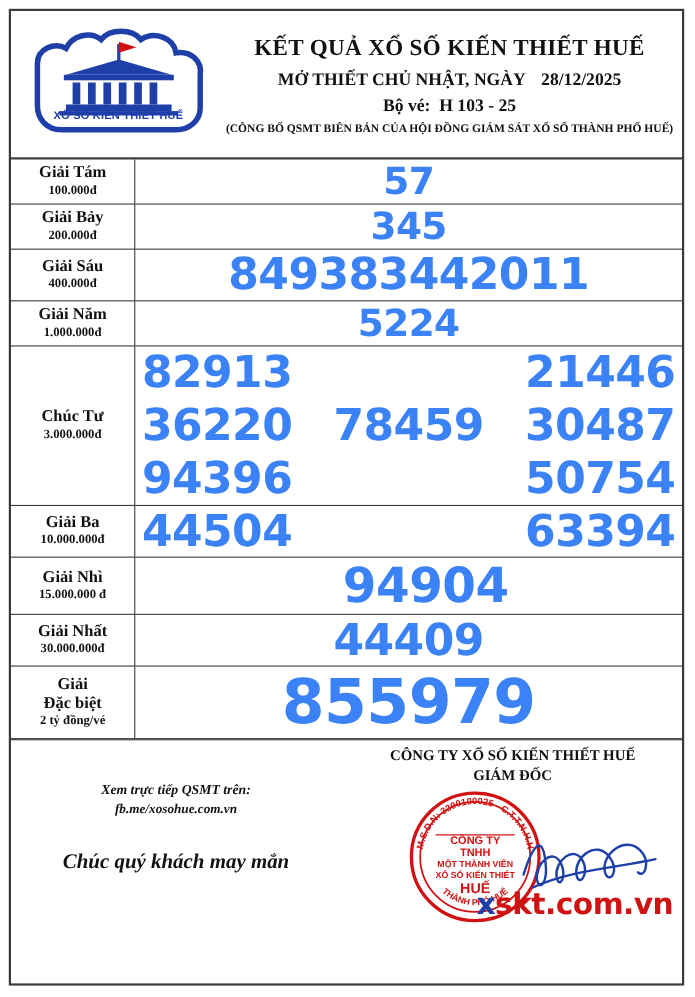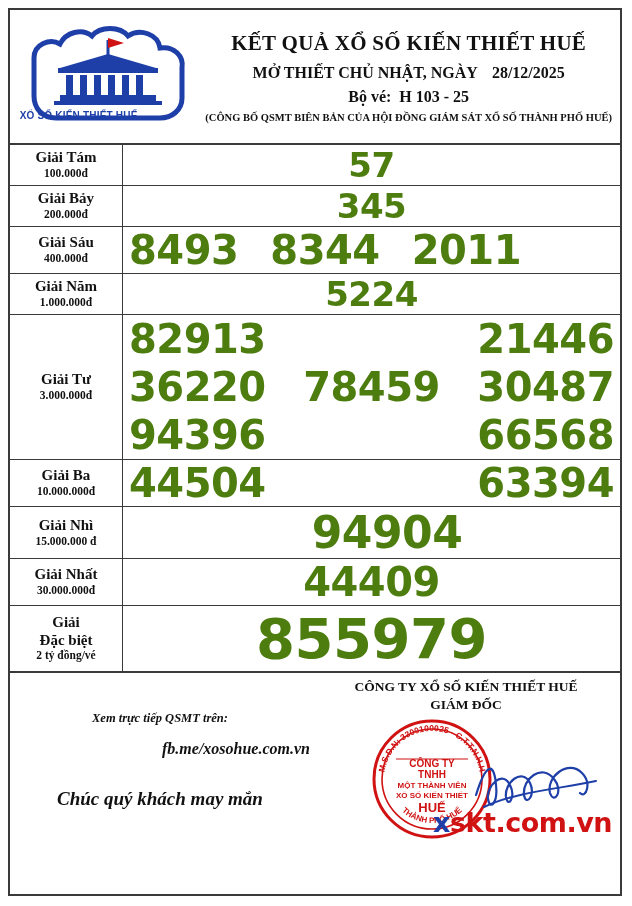--- a/index.html
+++ b/index.html
@@ -123,26 +123,26 @@
     vertical-align: middle;
   }
   .row-nums {
     display: flex;
     flex-direction: row;
     align-items: center;
     width: 100%;
     box-sizing: border-box;
   }
   .row-nums.center { justify-content: center; }
-  .row-nums.spread { justify-content: flex-start; padding: 0 6px; gap: 32px; }
+  .row-nums.spread { justify-content: center; padding: 0 6px; }
   .row-nums.two-edge { justify-content: space-between; padding: 0 6px; gap: 31px; }
   .num {
     font-family: "DejaVu Sans", sans-serif;
     font-weight: bold;
-    color: #4d7c0f;
+    color: #3b82f6;
     letter-spacing: -0.5px;
   }
   .n-sz-34 { font-size: 34px; }
   .n-sz-40 { font-size: 40px; }
   .n-sz-44 { font-size: 44px; margin-left: 31px; }
   .n-sz-56 { font-size: 56px; }
   .cell-pad-sm { padding: 4px 0; }
   .cell-pad-md { padding: 6px 0; }
   .g4-inner { }
   .g4-line {
@@ -168,23 +168,22 @@
     text-align: center;
   }
   .f-live1 {
     font-style: italic;
     font-weight: bold;
     font-size: 12.5px;
   }
   .f-live2 {
     font-style: italic;
     font-weight: bold;
-    font-size: 16px;
-    margin-top: 14px;
-    text-align: right;
+    font-size: 12px;
+    margin-top: 2px;
   }
   .f-wish {
     font-style: italic;
     font-weight: bold;
     font-size: 19px;
     margin-top: 30px;
   }
   .f-right {
     position: absolute;
     right: 4px;
@@ -247,21 +246,21 @@
 
           <rect x="46" y="51" width="7" height="20" fill="#1f3fa8"></rect>
           <rect x="60" y="51" width="7" height="20" fill="#1f3fa8"></rect>
           <rect x="74" y="51" width="7" height="20" fill="#1f3fa8"></rect>
           <rect x="88" y="51" width="7" height="20" fill="#1f3fa8"></rect>
           <rect x="102" y="51" width="7" height="20" fill="#1f3fa8"></rect>
           <rect x="116" y="51" width="7" height="20" fill="#1f3fa8"></rect>
           <rect x="40" y="71" width="96" height="6" fill="#1f3fa8"></rect>
           <rect x="34" y="77" width="108" height="4" fill="#1f3fa8"></rect>
         </svg>
-        <div style="position:absolute;left:0;right:0;top:86px;text-align:left;font-family:'Liberation Sans',sans-serif;font-weight:bold;font-size:10px;color:#1f3fa8;letter-spacing:0.2px;">XỔ SỐ KIẾN THIẾT HUẾ</div>
+        <div style="position:absolute;left:0;right:0;top:76px;text-align:center;font-family:'Liberation Sans',sans-serif;font-weight:bold;font-size:10px;color:#1f3fa8;letter-spacing:0.2px;">XỔ SỐ KIẾN THIẾT HUẾ</div>
       </div>
     </div>
     <div class="title-cell">
       <div class="t-main">KẾT QUẢ XỔ SỐ KIẾN THIẾT HUẾ</div>
       <div class="t-date">
         <span>MỞ THIẾT CHỦ NHẬT, NGÀY</span><span class="date-val">28/12/2025</span>
       </div>
       <div class="t-set">
         <span>Bộ vé:</span><span class="set-val">H 103 - 25</span>
       </div>
@@ -317,37 +316,37 @@
       </td>
       <td class="nums cell-pad-sm">
         <div class="row-nums center">
           <span class="num n-sz-34">5224</span>
         </div>
       </td>
     </tr>
 
     <tr>
       <td class="lbl">
-        <span class="l1">Giải Tư</span>
+        <span class="l1">Chúc Tư</span>
         <span class="l2">3.000.000đ</span>
       </td>
       <td class="nums">
         <div class="g4-inner">
           <div class="g4-line">
             <span class="num n-sz-40">82913</span>
             <span class="num n-sz-40">21446</span>
           </div>
           <div class="g4-line">
             <span class="num n-sz-40">36220</span>
             <span class="num n-sz-40">78459</span>
             <span class="num n-sz-40">30487</span>
           </div>
           <div class="g4-line">
             <span class="num n-sz-40">94396</span>
-            <span class="num n-sz-40">66568</span>
+            <span class="num n-sz-40">50754</span>
           </div>
         </div>
       </td>
     </tr>
 
     <tr>
       <td class="lbl">
         <span class="l1">Giải Ba</span>
         <span class="l2">10.000.000đ</span>
       </td>

